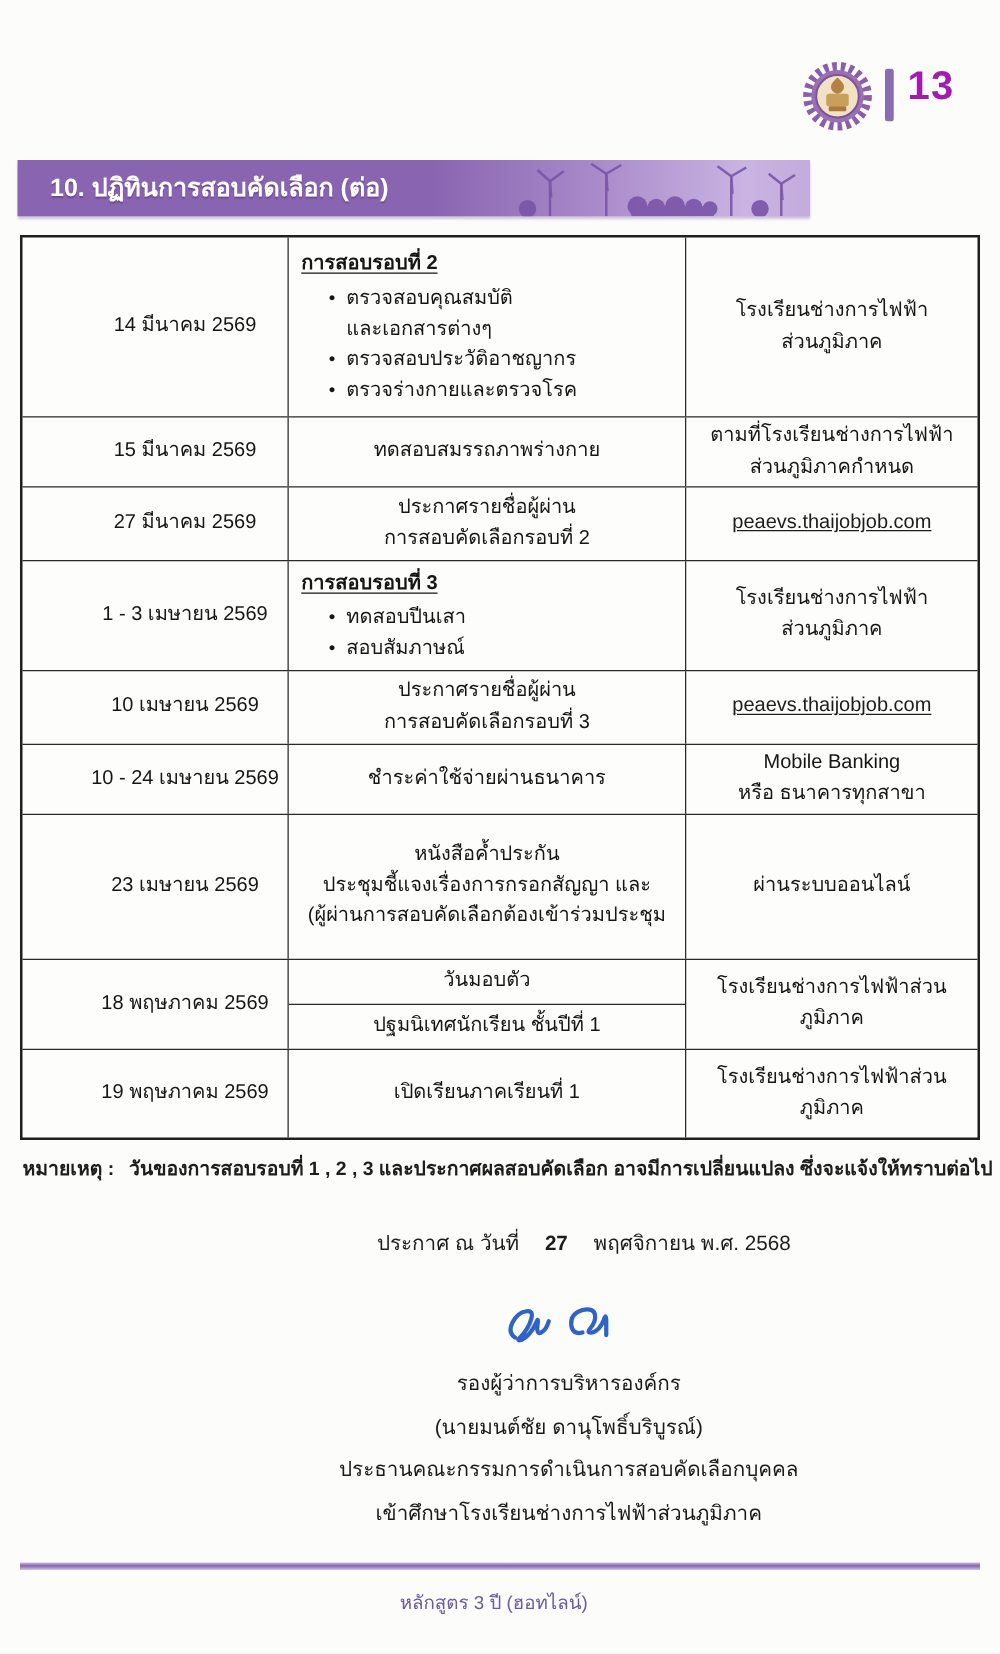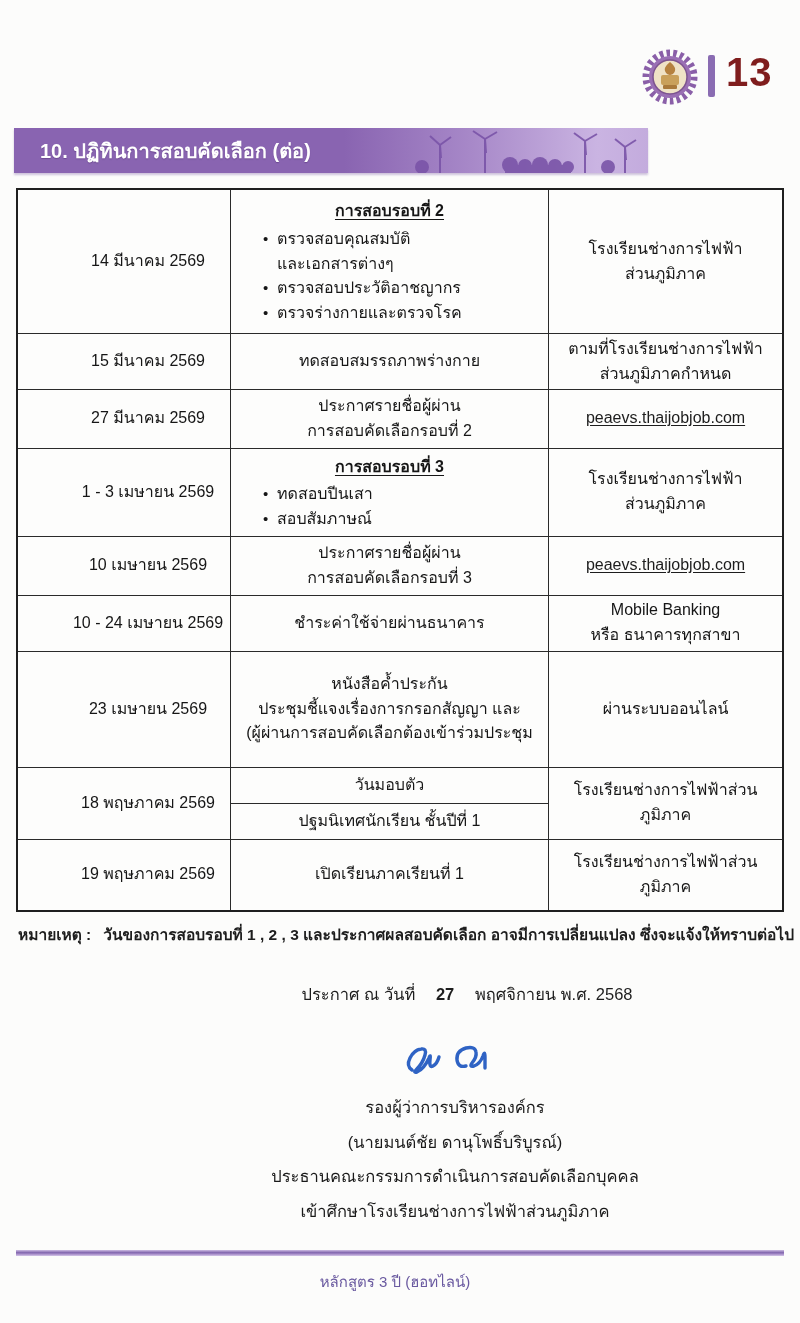--- a/index.html
+++ b/index.html
@@ -9,21 +9,21 @@
     position:relative; width:800px; height:1323px; margin:0 auto;
     background:#fcfcfb; overflow:hidden;
   }
 
   
   #header { position:absolute; top:44px; left:0; width:100%; height:70px; }
   .logo-wrap { position:absolute; left:641px; top:4px; width:58px; height:58px; }
   .hdr-bar { position:absolute; left:708px; top:11px; width:7px; height:42px;
              background:var(--accent,#8a6cb2); border-radius:2px; }
   .page-num { position:absolute; left:726px; top:6px; width:60px;
-              font-size:40px; font-weight:bold; color:#7f1d1d; letter-spacing:1px; }
+              font-size:32px; font-weight:bold; color:#a21caf; letter-spacing:1px; }
 
   
   #banner {
     position:absolute; top:128px; left:14px; width:634px; height:45px;
     background:linear-gradient(90deg,#8964b1 0%,#8964b1 52%,#a788c8 72%,#cab4e2 92%,#c3abdd 100%);
     box-shadow:0 2px 2px rgba(120,90,160,.35);
   }
   #banner-title {
     position:absolute; left:26px; top:0; height:45px; line-height:47px;
     color:#ffffff; font-size:20px; font-weight:bold;
@@ -38,21 +38,21 @@
   }
   .trow { display:flex; border-bottom:1.5px solid #2a2a2a; }
   .trow:last-child { border-bottom:none; }
   .cell { font-size:16px; line-height:1.55; color:#161616; }
   .date-cell { width:213px; border-right:1.5px solid #2a2a2a;
                display:flex; align-items:center; justify-content:center; text-align:center;padding-left:48px; }
   .act-cell  { width:318px; border-right:1.5px solid #2a2a2a;
                display:flex; flex-direction:column; justify-content:center; padding:4px 10px; }
   .loc-cell  { width:233px; display:flex; flex-direction:column;
                align-items:center; justify-content:center; text-align:center; padding:2px 6px; }
-  .act-title { text-align:center; font-weight:bold; text-decoration:underline;
+  .act-title { text-align:left; font-weight:bold; text-decoration:underline;
                text-underline-offset:3px; margin:2px 0 3px 0; }
   .bullet-list { padding-left:22px; }
   .bullet-item { display:flex; align-items:flex-start; }
   .bullet-dot { width:14px; flex:none; font-size:15px; line-height:1.55; }
   .act-lines { text-align:center; }
   .split-part { flex:1; display:flex; align-items:center; justify-content:center; }
   .split-top { border-bottom:1.5px solid #2a2a2a; }
   .act-cell.split-cell { padding:0; }
   .loc-link { text-decoration:underline; text-underline-offset:2px; color:#1d1d1d; cursor:pointer; }
 

